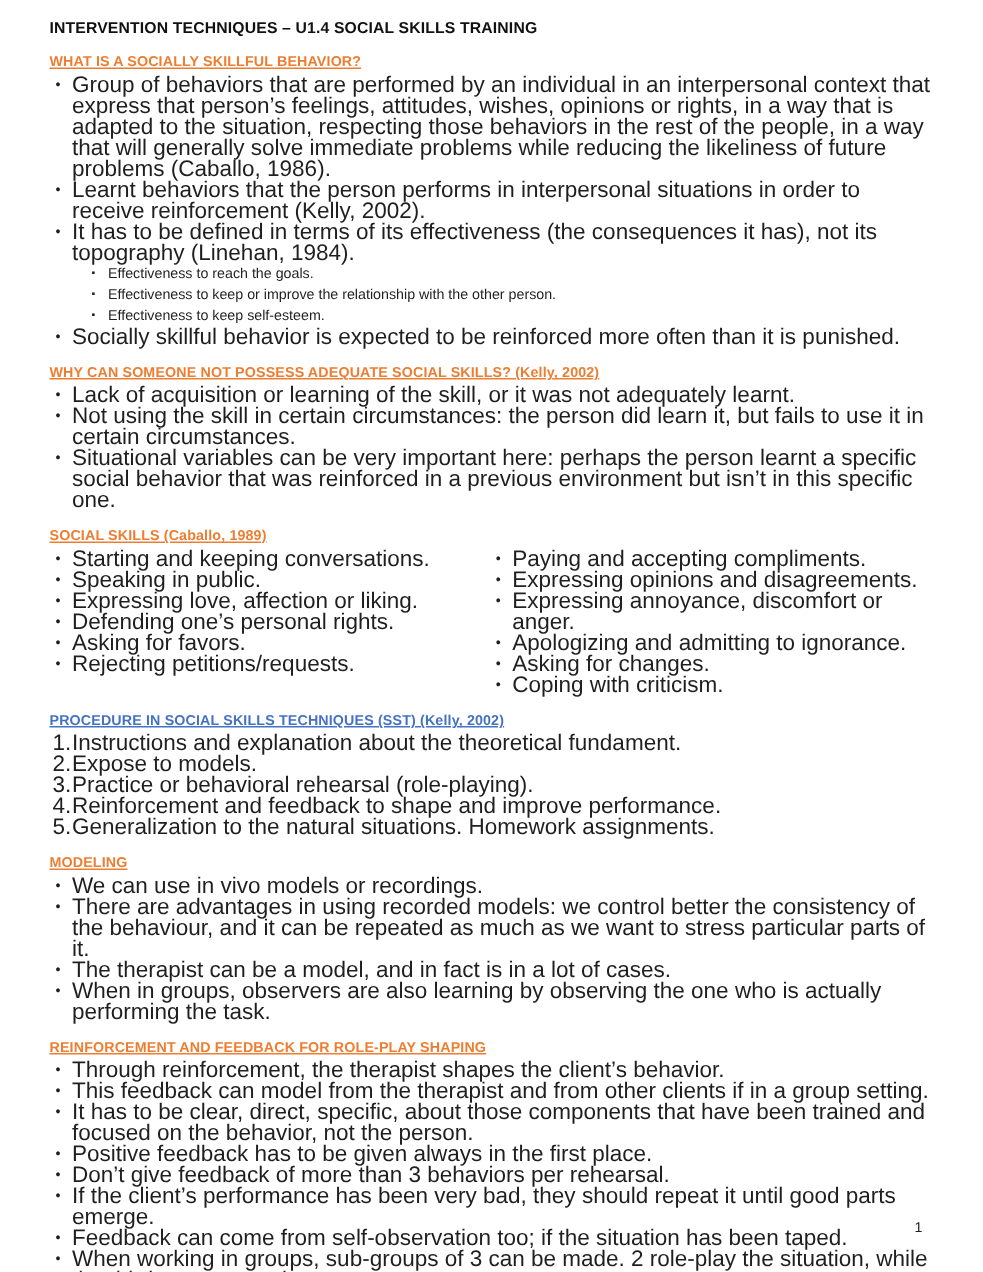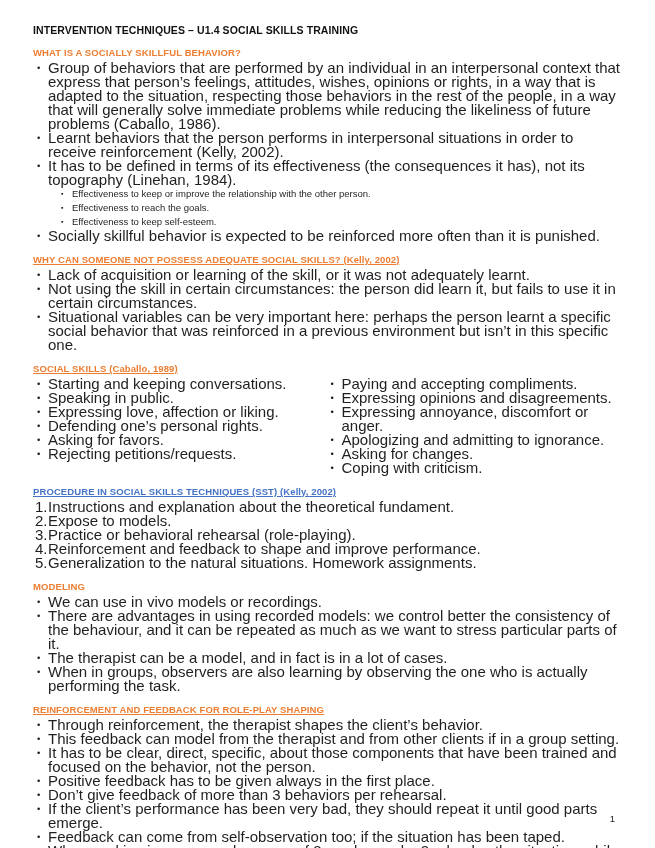--- a/index.html
+++ b/index.html
@@ -2,38 +2,39 @@
 <html><head>
 <meta charset="utf-8">
 <style>
   * { margin: 0; padding: 0; box-sizing: border-box; }
   html, body { background: #ffffff; }
   .page {
     width: 655px;
     height: 848px;
     background: #ffffff;
     position: relative;
-    padding: 24px 35px 0 33px;
+    padding: 13px 35px 0 33px;
     font-family: "Liberation Sans", sans-serif;
     color: #1f1f1f;
     overflow: hidden;
   }
   .doc-title {
     font-size: 10.5px;
     font-weight: bold;
     color: #111111;
     letter-spacing: 0.1px;
     margin-bottom: 2px;
   }
   .sec-heading {
     font-size: 9.5px;
     font-weight: bold;
     margin-top: 11px;
     margin-bottom: 3px;
     letter-spacing: 0.1px;
+    text-decoration: underline;
   }
   .sec-heading.underlined { text-decoration: underline; }
   ul.blist, ol.nlist { list-style: none; }
   li.bullet-item, li.num-item {
     font-size: 15px;
     line-height: 14px;
     position: relative;
     padding-left: 15px;
   }
   li.bullet-item::before {
@@ -78,22 +79,22 @@
 
 <div class="page">
   <h1 class="doc-title">INTERVENTION TECHNIQUES – U1.4 SOCIAL SKILLS TRAINING</h1>
   <div class="doc-body">
       <section>
         <h2 class="sec-heading" style="color: rgb(237, 125, 49);">WHAT IS A SOCIALLY SKILLFUL BEHAVIOR?</h2>
         <ul class="blist">
           <li class="bullet-item">Group of behaviors that are performed by an individual in an interpersonal context that express that person’s feelings, attitudes, wishes, opinions or rights, in a way that is adapted to the situation, respecting those behaviors in the rest of the people, in a way that will generally solve immediate problems while reducing the likeliness of future problems (Caballo, 1986).</li>
           <li class="bullet-item">Learnt behaviors that the person performs in interpersonal situations in order to receive reinforcement (Kelly, 2002).</li>
           <li class="bullet-item">It has to be defined in terms of its effectiveness (the consequences it has), not its topography (Linehan, 1984).</li>
+          <li class="sub-bullet-item">Effectiveness to reach the goals.</li>
           <li class="sub-bullet-item">Effectiveness to keep or improve the relationship with the other person.</li>
-          <li class="sub-bullet-item">Effectiveness to reach the goals.</li>
           <li class="sub-bullet-item">Effectiveness to keep self-esteem.</li>
           <li class="bullet-item">Socially skillful behavior is expected to be reinforced more often than it is punished.</li>
         </ul>
       </section>
       <section>
         <h2 class="sec-heading underlined" style="color: rgb(237, 125, 49);">WHY CAN SOMEONE NOT POSSESS ADEQUATE SOCIAL SKILLS? (Kelly, 2002)</h2>
         <ul class="blist">
           <li class="bullet-item">Lack of acquisition or learning of the skill, or it was not adequately learnt.</li>
           <li class="bullet-item">Not using the skill in certain circumstances: the person did learn it, but fails to use it in certain circumstances.</li>
           <li class="bullet-item">Situational variables can be very important here: perhaps the person learnt a specific social behavior that was reinforced in a previous environment but isn’t in this specific one.</li>

